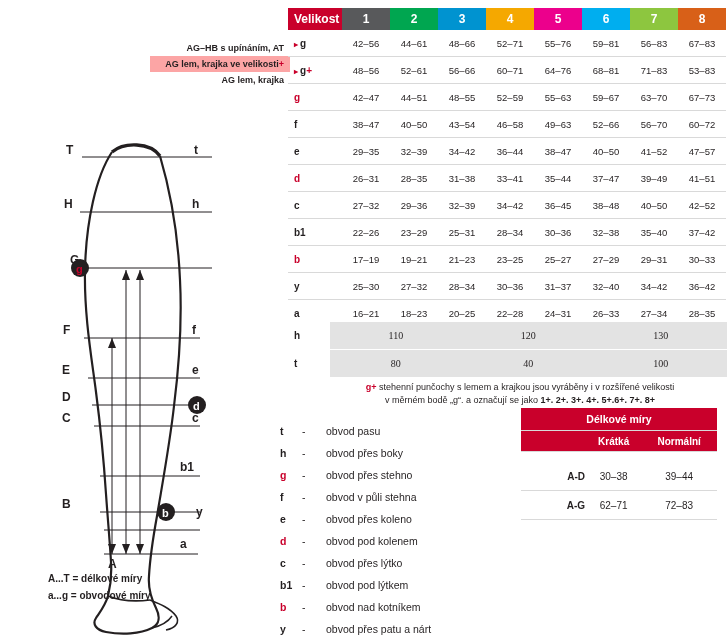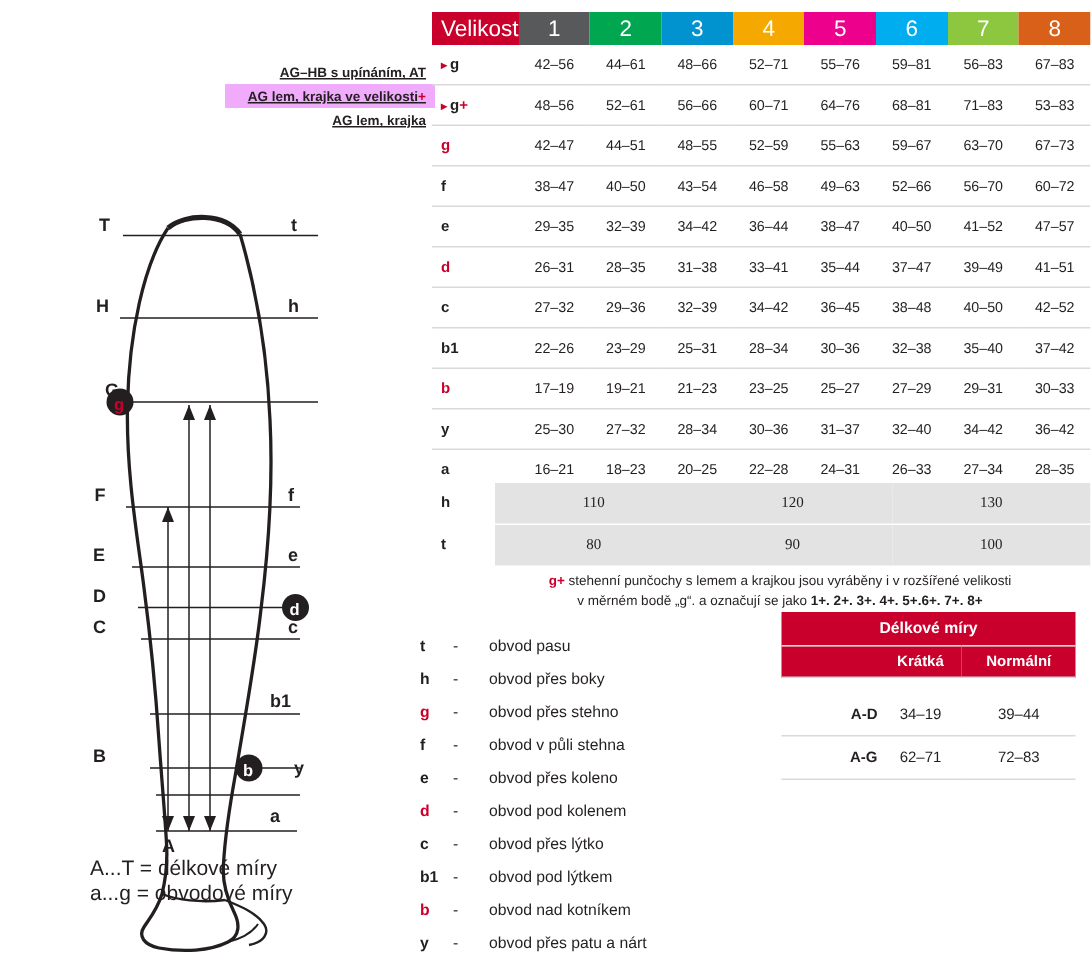--- a/index.html
+++ b/index.html
@@ -11,47 +11,47 @@
     color:#231f20;
     position:relative;
     overflow:hidden;
   }
   .root{position:relative;width:727px;height:644px;}
 
   
   .leg-panel{position:absolute;left:0;top:130px;width:280px;height:514px;}
   .leg-svg{position:absolute;left:0;top:0;}
   .leg-caption{
-    position:absolute;left:60px;top:440px;width:220px;
-    font-size:14px;font-weight:normal;line-height:17px;color:#231f20;
-  }
-
-  
-  .rowlabels{position:absolute;left:150px;top:40px;width:140px;text-decoration:underline;}
+    position:absolute;left:48px;top:440px;width:220px;
+    font-size:10px;font-weight:bold;line-height:17px;color:#231f20;
+  }
+
+  
+  .rowlabels{position:absolute;left:150px;top:40px;width:140px;}
   .rowlabel{
     font-size:9px;font-weight:bold;color:#231f20;
     text-align:right;padding:3px 6px 3px 0;white-space:nowrap;
   }
-  .rowlabel.hl{background:#f0abfc;}
+  .rowlabel.hl{background:#fca5a5;}
 
   
   table{border-collapse:collapse;}
   .main-table{position:absolute;left:288px;top:8px;}
   .main-table td,.main-table th{
     font-size:9.5px;text-align:center;
     padding:0;height:26px;width:48px;
     border-bottom:1px solid #d9d9d9;
     color:#231f20;font-weight:normal;
   }
   .main-table .rowhead{
     width:38px;text-align:left;padding-left:6px;font-weight:bold;font-size:10px;
     border-bottom:1px solid #d9d9d9;
   }
   .main-table thead td{
-    border-bottom:none;height:22px;color:#ffffff;font-weight:normal;font-size:15px;
+    border-bottom:none;height:22px;color:#ffffff;font-weight:bold;font-size:12px;
   }
   .hdr-label{background:#c9002b;text-align:left !important;padding-left:6px !important;color:#fff;}
   .c1{background:#58595b;}
   .c2{background:#00a650;}
   .c3{background:#0093d0;}
   .c4{background:#f5a800;}
   .c5{background:#ec008c;}
   .c6{background:#00aeef;}
   .c7{background:#8dc63f;}
   .c8{background:#d86018;}
@@ -336,21 +336,21 @@
     <tbody>
       <tr>
         <td class="lbl">h</td>
         <td class="v">110</td>
         <td class="v">120</td>
         <td class="v">130</td>
       </tr>
       <tr>
         <td class="lbl">t</td>
         <td class="v">80</td>
-        <td class="v">90</td>
+        <td class="v">40</td>
         <td class="v">100</td>
       </tr>
     </tbody>
   </table>
 
   <div class="note">
     <span class="red">g+</span><span> stehenní punčochy s lemem a krajkou jsou vyráběny i v rozšířené velikosti</span><br>
     <span>v měrném bodě „g“. a označují se jako </span><b>1+. 2+. 3+. 4+. 5+.6+. 7+. 8+</b>
   </div>
 
@@ -416,21 +416,21 @@
         <tr>
           <td class="sub"></td>
           <td class="sub">Krátká</td>
           <td class="sub">Normální</td>
         </tr>
         <tr>
             <td class="blank" colspan="3"></td>
           </tr>
         <tr>
           <td class="k">A-D</td>
-          <td>34–19</td>
+          <td>30–38</td>
           <td>39–44</td>
         </tr>
         <tr>
           <td class="k">A-G</td>
           <td>62–71</td>
           <td>72–83</td>
         </tr>
       </tbody>
     </table>
   </div>

